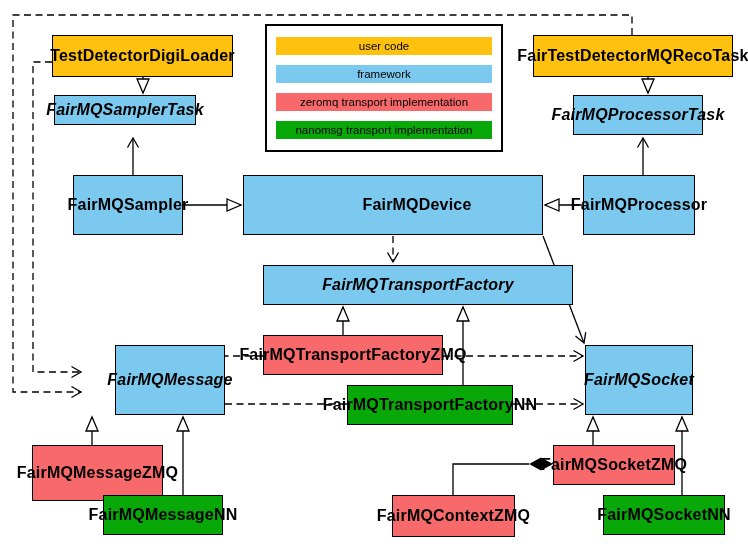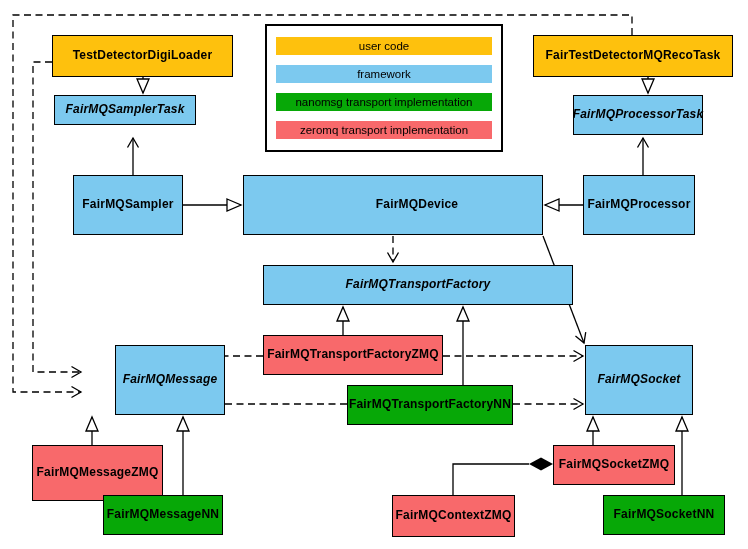--- a/index.html
+++ b/index.html
@@ -4,21 +4,21 @@
 <style>
   html,body{margin:0;padding:0;background:#fff;}
   .canvas{
     position:relative;width:748px;height:549px;background:#ffffff;overflow:hidden;
     font-family:"Liberation Sans","DejaVu Sans",sans-serif;
   }
   .wires{position:absolute;left:0;top:0;}
   .node{
     position:absolute;box-sizing:border-box;border:1.4px solid #000;
     display:flex;align-items:center;justify-content:center;text-align:center;
-    font-size:12px;font-weight:bold;color:#000;letter-spacing:.2px;line-height:1.1;
+    font-size:16px;font-weight:bold;color:#000;letter-spacing:.2px;line-height:1.1;
   }
   .abstract{font-style:italic;}
   .user-code{background:#FEC10D;}
   .framework{background:#7CC9EF;}
   .zeromq{background:#F8696B;}
   .nanomsg{background:#07A807;}
   .legend{
     position:absolute;left:265px;top:24px;width:238px;height:128px;box-sizing:border-box;
     background:#fff;border:2px solid #000;
     display:flex;flex-direction:column;justify-content:space-between;padding:11px 9px;
@@ -128,21 +128,21 @@
     <span>FairMQContextZMQ</span>
   </div>
 
   <div class="legend">
     <div class="legend-item user-code">
       <span>user code</span>
     </div>
     <div class="legend-item framework">
       <span>framework</span>
     </div>
+    <div class="legend-item zeromq">
+      <span>zeromq transport implementation</span>
+    </div>
     <div class="legend-item nanomsg">
       <span>nanomsg transport implementation</span>
-    </div>
-    <div class="legend-item zeromq">
-      <span>zeromq transport implementation</span>
     </div>
   </div>
 
 </div>
 
 </body></html>

